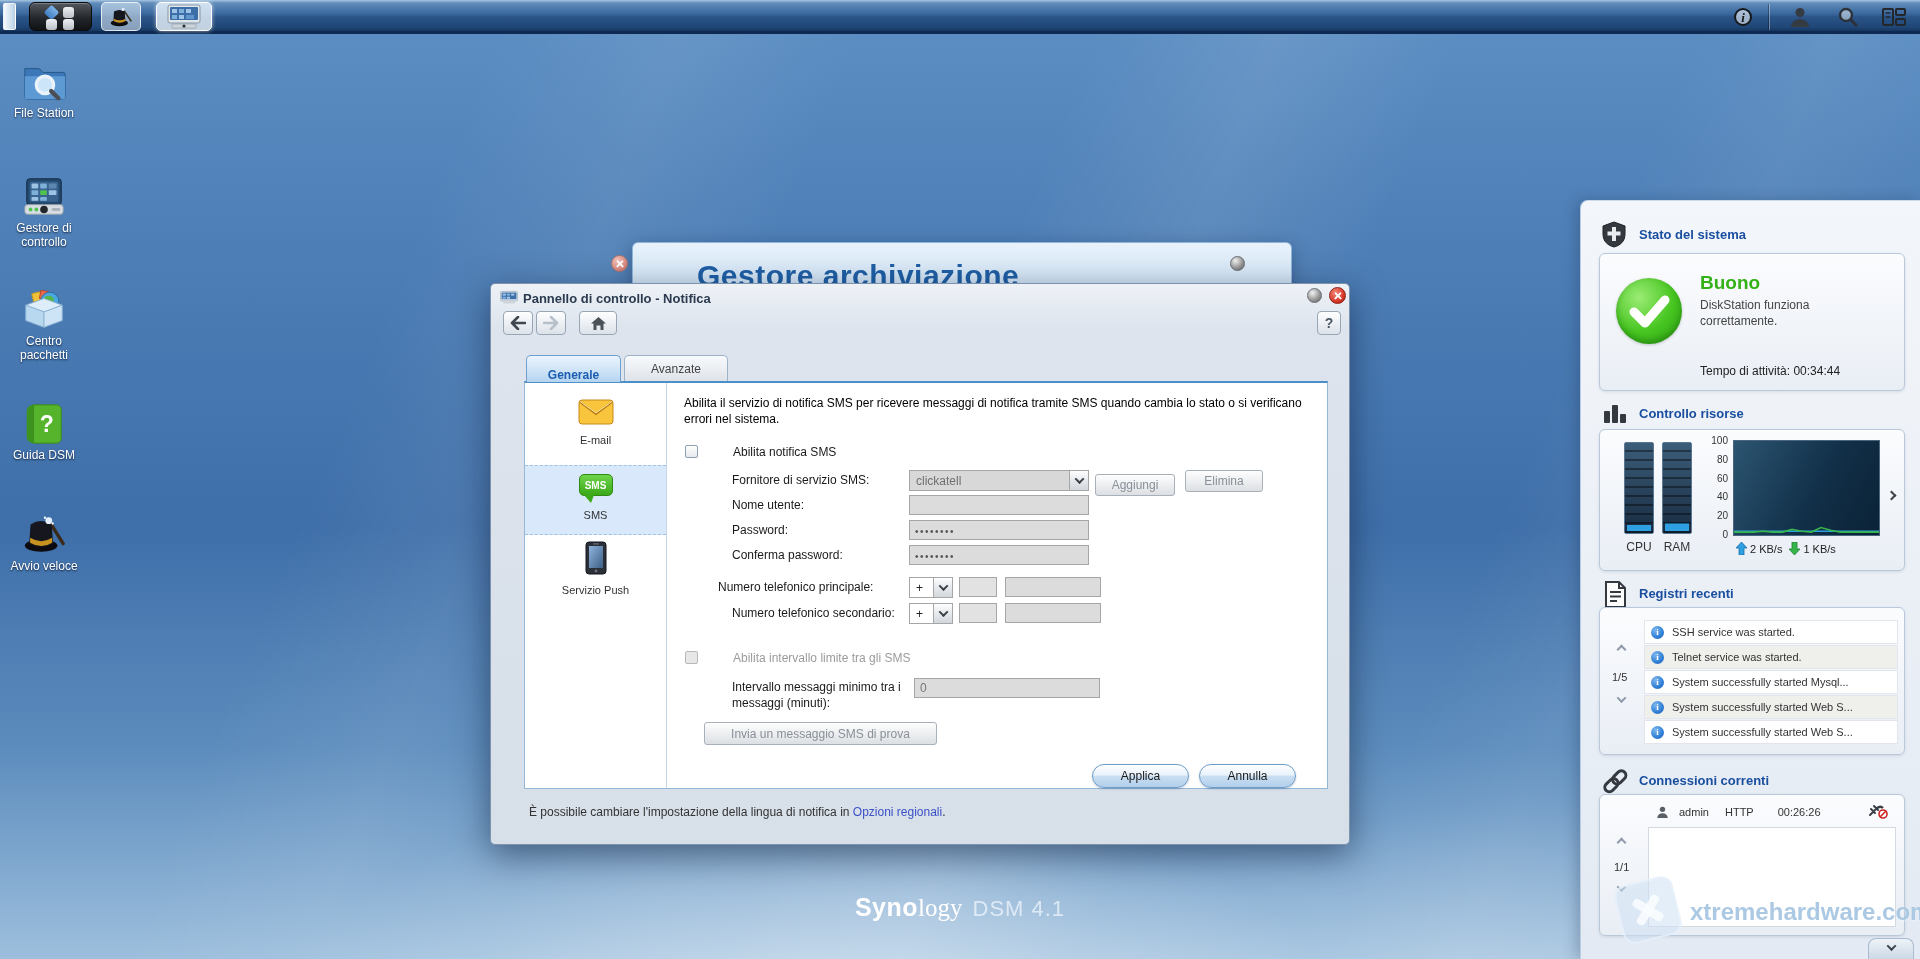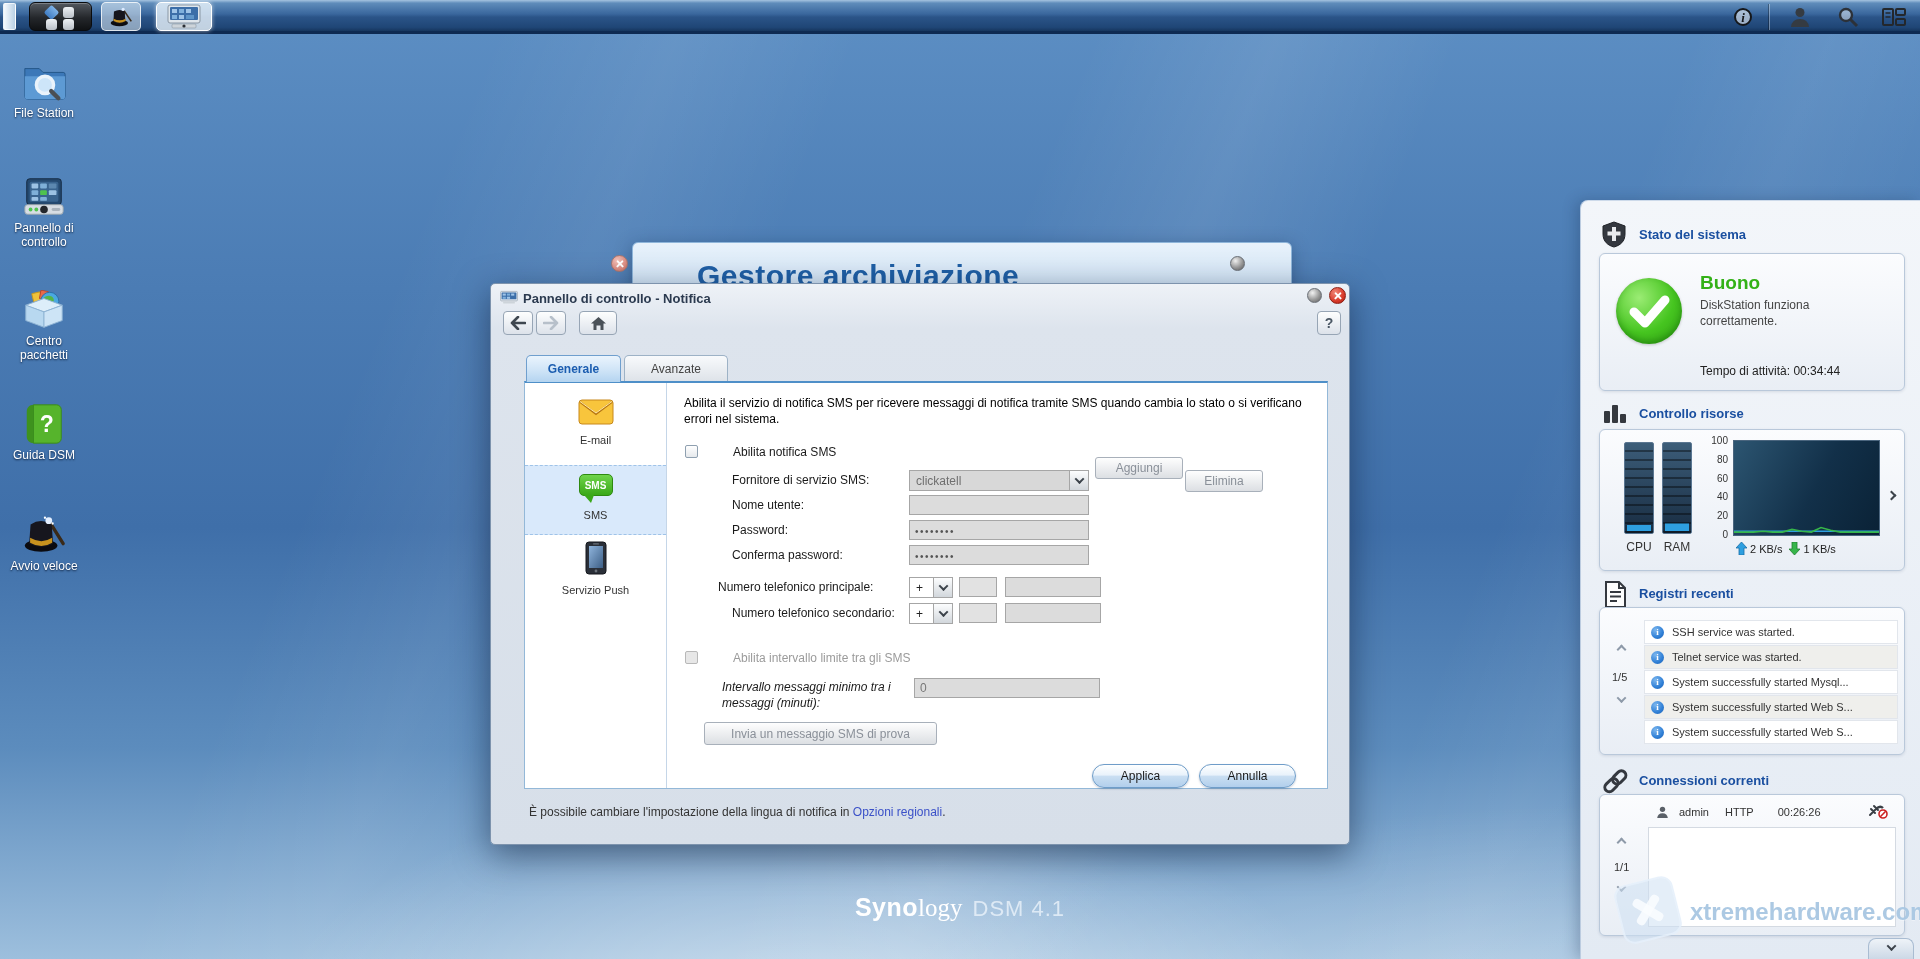--- a/index.html
+++ b/index.html
@@ -70,21 +70,21 @@
   .nav-btn { width:30px; height:24px; border-radius:4px; border:1px solid #97a5b5;
     background:linear-gradient(180deg,#fdfefe,#dce2ea); display:flex; align-items:center; justify-content:center; }
   .nav-btn.home { width:38px; }
   .dlg-help { width:24px; height:24px; border-radius:4px; border:1px solid #97a5b5;
     background:linear-gradient(180deg,#fdfefe,#dce2ea); display:flex; align-items:center; justify-content:center;
     font-size:14px; color:#4a5764; font-weight:bold; }
   .tab { position:absolute; top:0; height:27px; padding:0 20px; display:flex; align-items:center;
     font-size:12px; border:1px solid #9db2c6; border-bottom:none; border-radius:5px 5px 0 0; color:#444;
     background:linear-gradient(180deg,#f8fafc,#dde2e8); }
   .tab.active { color:#1b5db0; font-weight:bold; border-color:#6f9fce;
-    background:linear-gradient(180deg,#eaf4fd 0%, #cfe4f7 55%, #b4d4f0 100%); z-index:2; }
+    background:linear-gradient(180deg,#eaf4fd 0%, #cfe4f7 55%, #b4d4f0 100%); z-index:2;align-items:flex-end; }
   .dlg-content { left:33px; top:97px; width:804px; height:408px; background:#fff;
     border:1px solid #93b8d8; border-top:2px solid #4e8fc8; }
   .sb-item { position:absolute; left:0; width:141px; text-align:center; }
   .sb-item .sb-label { font-size:11px; color:#333; margin-top:5px; }
   .sb-item.selected { background:#d9e9fb; border-top:1px dashed #9fc3e8; border-bottom:1px dashed #9fc3e8; }
   .sb-divider { position:absolute; left:141px; top:0; bottom:0; width:1px; background:#c5d6e8; }
   .desc { font-size:12px; color:#000; line-height:1.32; }
   .lbl { position:absolute; font-size:12px; color:#1a1a1a;margin-left:28px; }
   .lbl.dis { color:#9b9b9b; }
   .field { position:absolute; height:20px; background:#dcdcdc; border:1px solid #a6a6a6;
@@ -259,21 +259,21 @@
           <rect x="29" y="15" width="8" height="5" rx="1" fill="#9cc2e4"></rect>
         <rect x="11" y="22" width="7" height="4" rx="1" fill="#9cc2e4"></rect>
           <rect x="20" y="22" width="7" height="4" rx="1" fill="#7fb0d8"></rect>
         <rect x="4" y="30" width="40" height="10" rx="3" fill="#d7dde3" stroke="#9aa5af"></rect>
         <circle cx="10" cy="35" r="2" fill="#4fc24f"></circle>
           <circle cx="16" cy="35" r="2" fill="#4fc24f"></circle>
         <circle cx="24" cy="35" r="4" fill="#23272c"></circle>
         <rect x="32" y="33.5" width="9" height="3" rx="1.5" fill="#aab3bc"></rect>
       </svg>
     </div>
-    <div class="dicon-label">Pannello di controllo</div>
+    <div class="dicon-label">Gestore di controllo</div>
   </div>
 
   <div class="abs dicon" style="left:6px;top:288px;">
     <div class="dicon-img">
       <svg width="46" height="44" viewBox="0 0 48 44">
         <rect x="12" y="4" width="9" height="9" rx="1" fill="#f0c23a" transform="rotate(-14 16 8)" stroke="#c89a20"></rect>
         <rect x="20" y="2" width="8" height="9" rx="1" fill="#e86a4a" transform="rotate(10 24 6)" stroke="#b8442a"></rect>
         <circle cx="30" cy="13" r="9.5" fill="#4aa8e0" stroke="#2a6fa8"></circle>
         <path d="M24 9 q4 -3 8 -1 q3 2 2 5 q-3 2 -6 1 q-4 -1 -4 -5 z" fill="#55b547"></path>
         <path d="M28 17 q4 1 7 -1 q1 3 -2 5 q-4 1 -5 -4 z" fill="#55b547"></path>
@@ -400,21 +400,21 @@
       <div class="checkbox" style="left:160px;top:62px;"></div>
       <div class="lbl" style="left:180px;top:62px;">Abilita notifica SMS</div>
 
       <div class="lbl" style="left:179px;top:90px;">Fornitore di servizio SMS:</div>
       <div class="selectbox" style="left:384px;top:87px;width:180px;">
         <span class="sel-text">clickatell</span>
         <span class="sel-chev">
             <span class="chev down"></span>
           </span>
       </div>
-      <div class="btn-s" style="left:570px;top:74px;width:88px;">Aggiungi</div>
+      <div class="btn-s" style="left:570px;top:91px;width:80px;">Aggiungi</div>
       <div class="btn-s" style="left:660px;top:87px;width:78px;">Elimina</div>
 
       <div class="lbl" style="left:179px;top:115px;">Nome utente:</div>
       <div class="field" style="left:384px;top:112px;width:180px;"></div>
 
       <div class="lbl" style="left:179px;top:140px;">Password:</div>
       <div class="field dots" style="left:384px;top:137px;width:180px;">••••••••</div>
 
       <div class="lbl" style="left:179px;top:165px;">Conferma password:</div>
       <div class="field dots" style="left:384px;top:162px;width:180px;">••••••••</div>
@@ -437,21 +437,21 @@
             <span class="chev down"></span>
           </span>
       </div>
       <div class="field" style="left:434px;top:220px;width:38px;background:#e2e2e2;"></div>
       <div class="lbl" style="left:474px;top:223px;color:#555;">-</div>
       <div class="field" style="left:480px;top:220px;width:96px;"></div>
 
       <div class="checkbox dis" style="left:160px;top:268px;"></div>
       <div class="lbl dis" style="left:180px;top:268px;">Abilita intervallo limite tra gli SMS</div>
 
-      <div class="lbl" style="left:169px;top:297px;width:206px;line-height:1.3;font-style:italic;">Intervallo messaggi minimo tra i messaggi (minuti):</div>
+      <div class="lbl" style="left:179px;top:297px;width:206px;line-height:1.3;">Intervallo messaggi minimo tra i messaggi (minuti):</div>
       <div class="field" style="left:389px;top:295px;width:186px;">0</div>
 
       <div class="btn-s" style="left:179px;top:339px;width:233px;height:23px;">Invia un messaggio SMS di prova</div>
 
       <div class="btn-pill" style="left:567px;top:381px;width:97px;">Applica</div>
       <div class="btn-pill" style="left:674px;top:381px;width:97px;">Annulla</div>
     </div>
 
     <div class="dlg-footer">
       <span>È possibile cambiare l'impostazione della lingua di notifica in </span><a href="#">Opzioni regionali</a><span>.</span>

